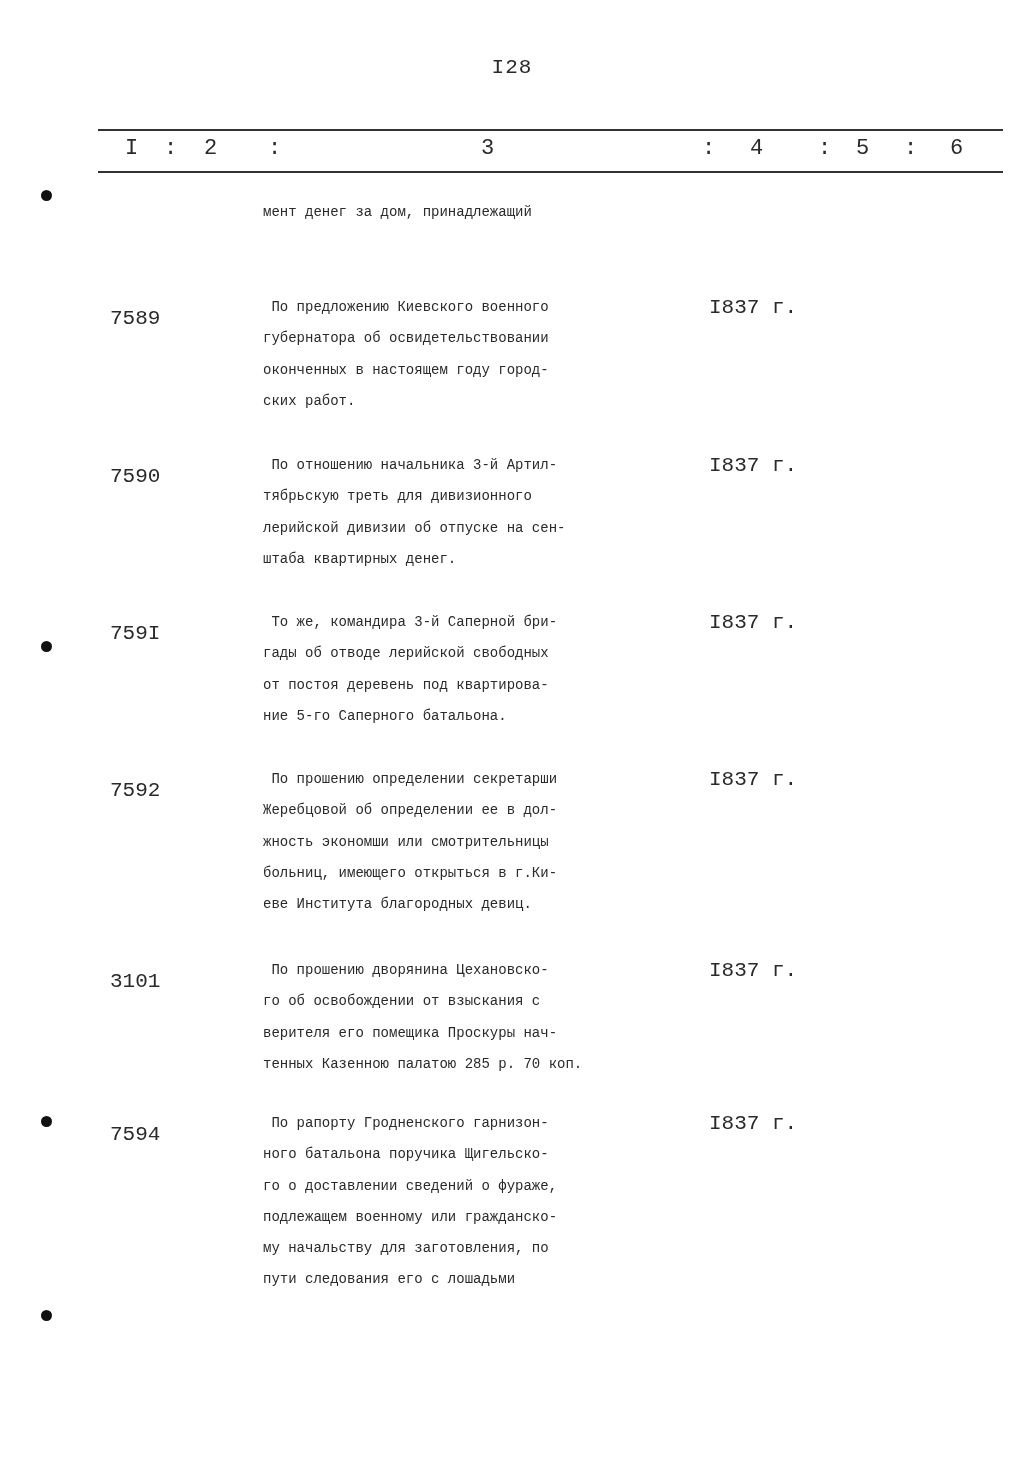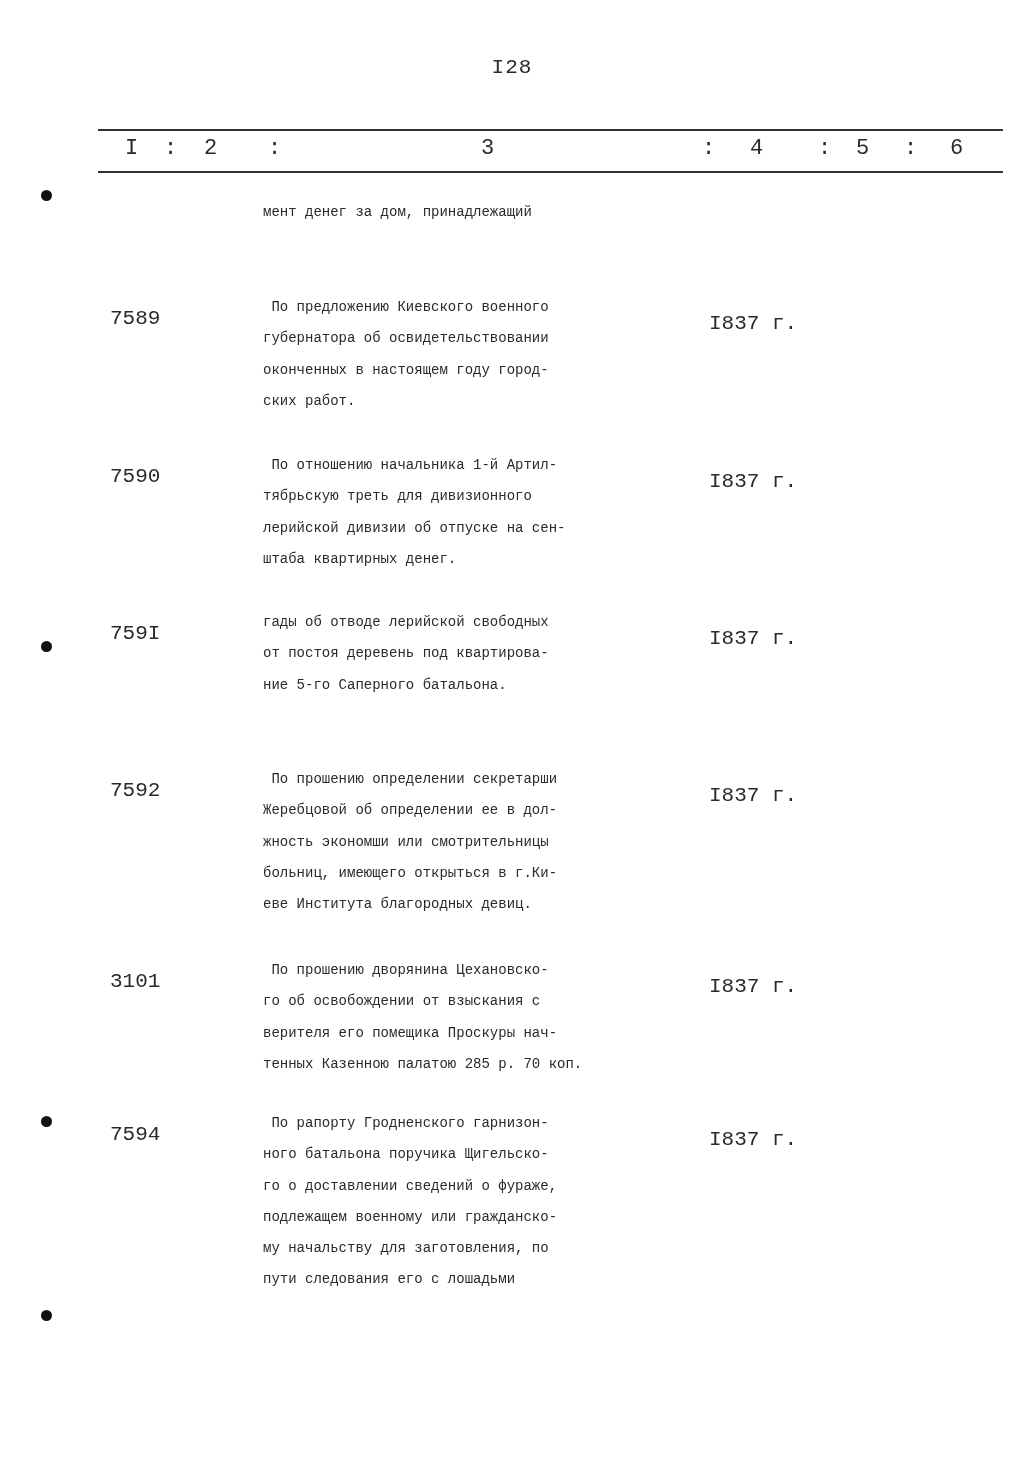--- a/index.html
+++ b/index.html
@@ -16,21 +16,21 @@
     position: absolute; left: 98px; width: 905px; height: 0;
     border-top: 2px solid #333;
   }
   .rule.top { top: 129px; }
   .rule.bottom { top: 171px; }
   .col-header { position: absolute; top: 136px; font-size: 22px; }
   .entry { position: absolute; left: 0; width: 1024px; }
   .entry-num { position: absolute; left: 110px; top: 15px; font-size: 21px; }
   .entry-text { position: absolute; left: 263px; top: 0; width: 470px; }
   .entry-text .line { display: block; height: 31.3px; line-height: 31.3px; font-size: 14px; white-space: pre; }
-  .entry-date { position: absolute; left: 709px; top: 16px; font-size: 21px; line-height: 31.3px; white-space: pre; }
+  .entry-date { position: absolute; left: 709px; top: 0; font-size: 21px; line-height: 31.3px; white-space: pre; }
   .hole {
     position: absolute; width: 11px; height: 11px; border-radius: 50%; background: #111;
   }
 </style>
 </head>
 <body>
 
 <div class="page-number">I28</div>
 
 <div class="rule top"></div>
@@ -63,30 +63,31 @@
         <span class="line"> По предложению Киевского военного</span>
         <span class="line">губернатора об освидетельствовании</span>
         <span class="line">оконченных в настоящем году город-</span>
         <span class="line">ских работ.</span>
       </div>
       <span class="entry-date">I837 г.</span>
     </div>
     <div class="entry" style="top: 450px;">
       <span class="entry-num">7590</span>
       <div class="entry-text">
-        <span class="line"> По отношению начальника 1-й Артил-</span>
+        <span class="line"> По отношению начальника 3-й Артил-</span>
         <span class="line">тябрьскую треть для дивизионного</span>
         <span class="line">лерийской дивизии об отпуске на сен-</span>
         <span class="line">штаба квартирных денег.</span>
       </div>
       <span class="entry-date">I837 г.</span>
     </div>
     <div class="entry" style="top: 607px;">
       <span class="entry-num">759I</span>
       <div class="entry-text">
+        <span class="line"> То же, командира 3-й Саперной бри-</span>
         <span class="line">гады об отводе лерийской свободных</span>
         <span class="line">от постоя деревень под квартирова-</span>
         <span class="line">ние 5-го Саперного батальона.</span>
       </div>
       <span class="entry-date">I837 г.</span>
     </div>
     <div class="entry" style="top: 764px;">
       <span class="entry-num">7592</span>
       <div class="entry-text">
         <span class="line"> По прошению определении секретарши</span>

